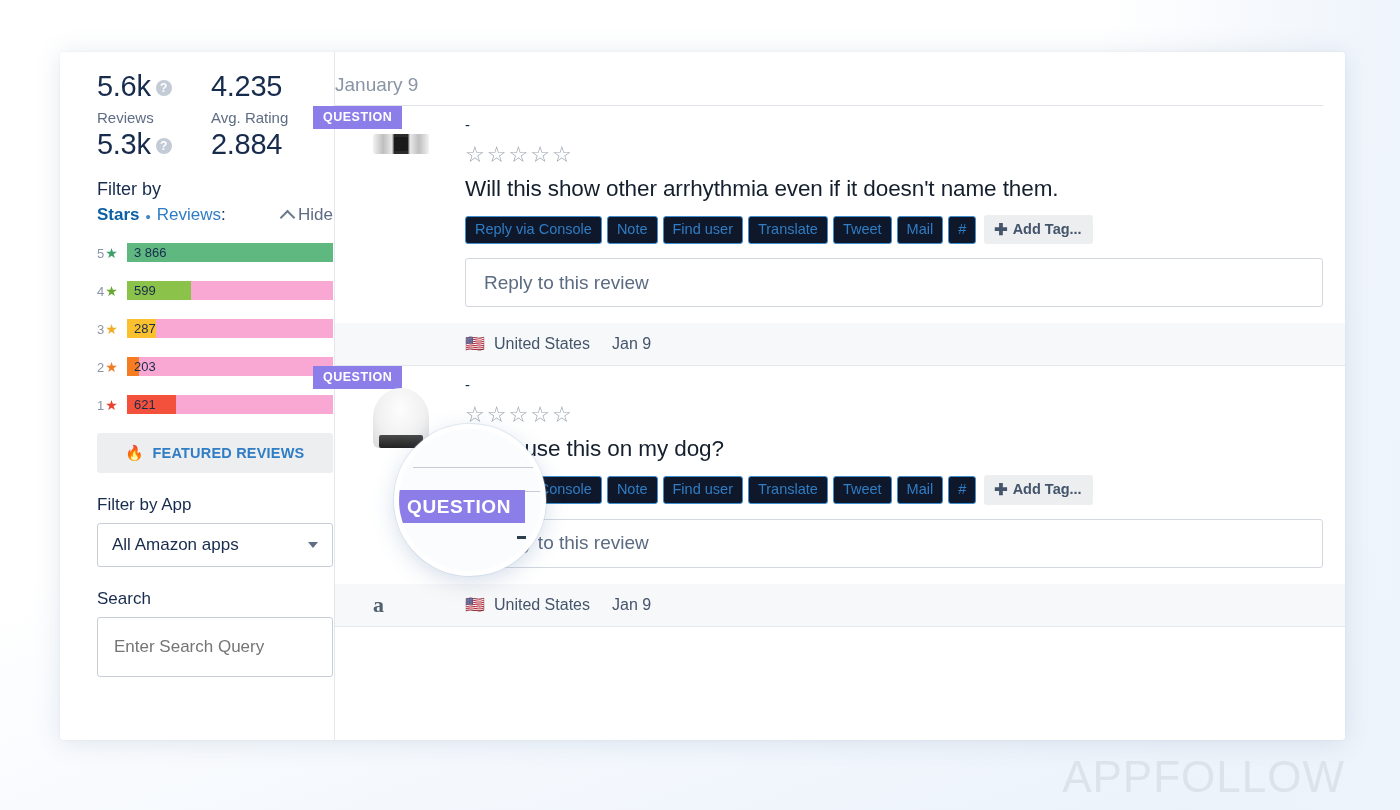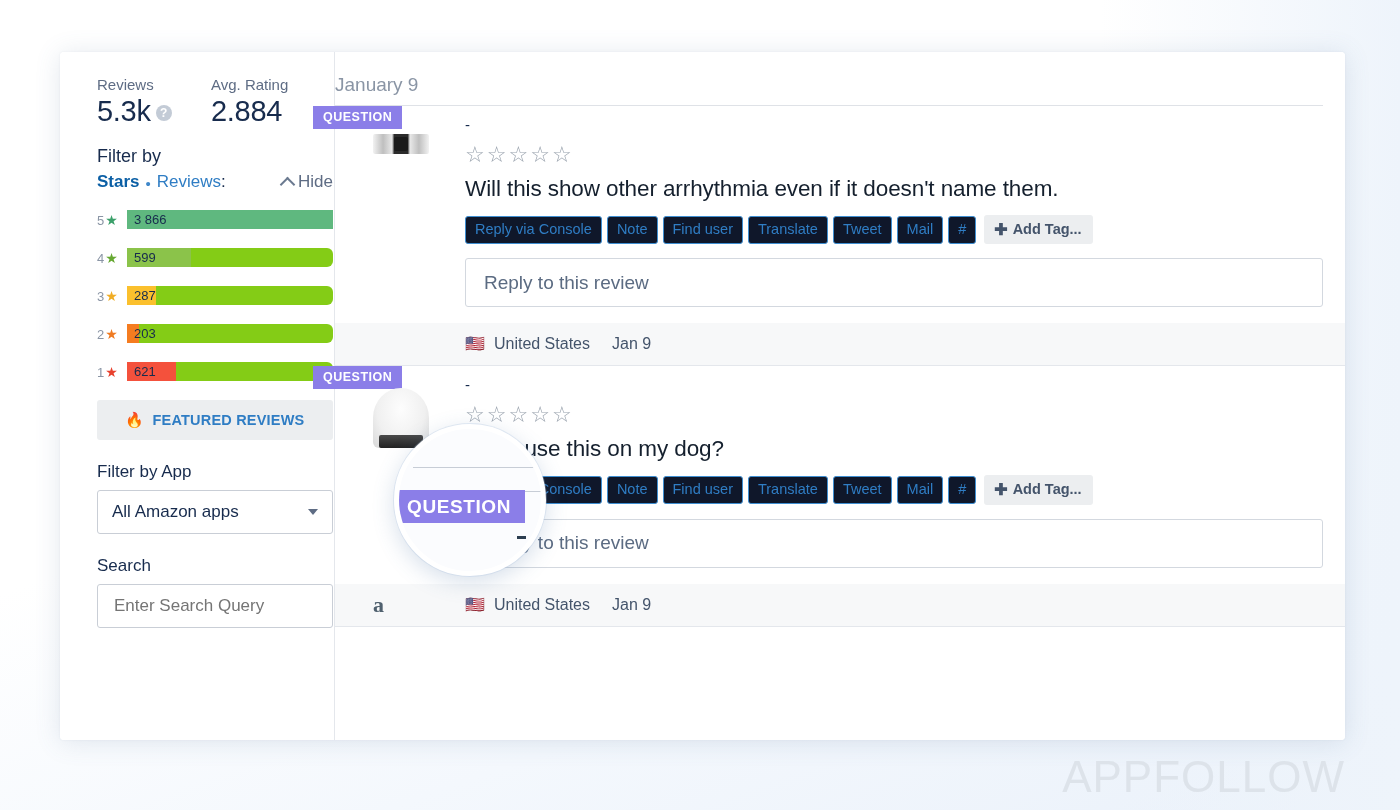--- a/index.html
+++ b/index.html
@@ -146,22 +146,21 @@
     color: #8a95a5;
     width: 30px;
     flex: 0 0 30px;
     white-space: nowrap;
   }
   .bar-label .st { font-size: 14px; margin-left: 1px; }
   .bar-track {
     position: relative;
     height: 19px;
     flex: 1;
-    background: #84cc16;
-    border-radius: 6px;
+    background: #f9a8d4;
   }
   .bar-fill {
     position: absolute;
     left: 0; top: 0; bottom: 0;
   }
   .bar-val {
     position: absolute;
     left: 7px;
     top: 0;
     line-height: 19px;
@@ -209,21 +208,21 @@
   .caret {
     margin-left: auto;
     width: 0; height: 0;
     border-left: 5px solid transparent;
     border-right: 5px solid transparent;
     border-top: 6px solid #5e6c84;
   }
   .search-box {
     margin-top: 8px;
     width: 236px;
-    height: 44px;
+    height: 60px;
     box-sizing: border-box;
     border: 1px solid #c9ced6;
     border-radius: 3px;
     display: flex;
     align-items: center;
     padding: 0 14px;
     background: #fff;
   }
   .search-box input {
     border: none;
@@ -456,20 +455,28 @@
 </head>
 <body>
 
 <div class="bg-wash"></div>
 <div class="bg-wash2"></div>
 
 <div class="card">
 
   <div class="sidebar">
 
+    <div class="stat-row">
+      <div class="stat-cell">
+        <span class="stat-num">5.6k</span><span class="qmark">?</span>
+      </div>
+      <div class="stat-cell second">
+        <span class="stat-num">4.235</span>
+      </div>
+    </div>
 
     <div class="stat-label-row">
       <div class="stat-label first">Reviews</div>
       <div class="stat-label">Avg. Rating</div>
     </div>
 
     <div class="stat-row second">
       <div class="stat-cell">
         <span class="stat-num">5.3k</span><span class="qmark">?</span>
       </div>

